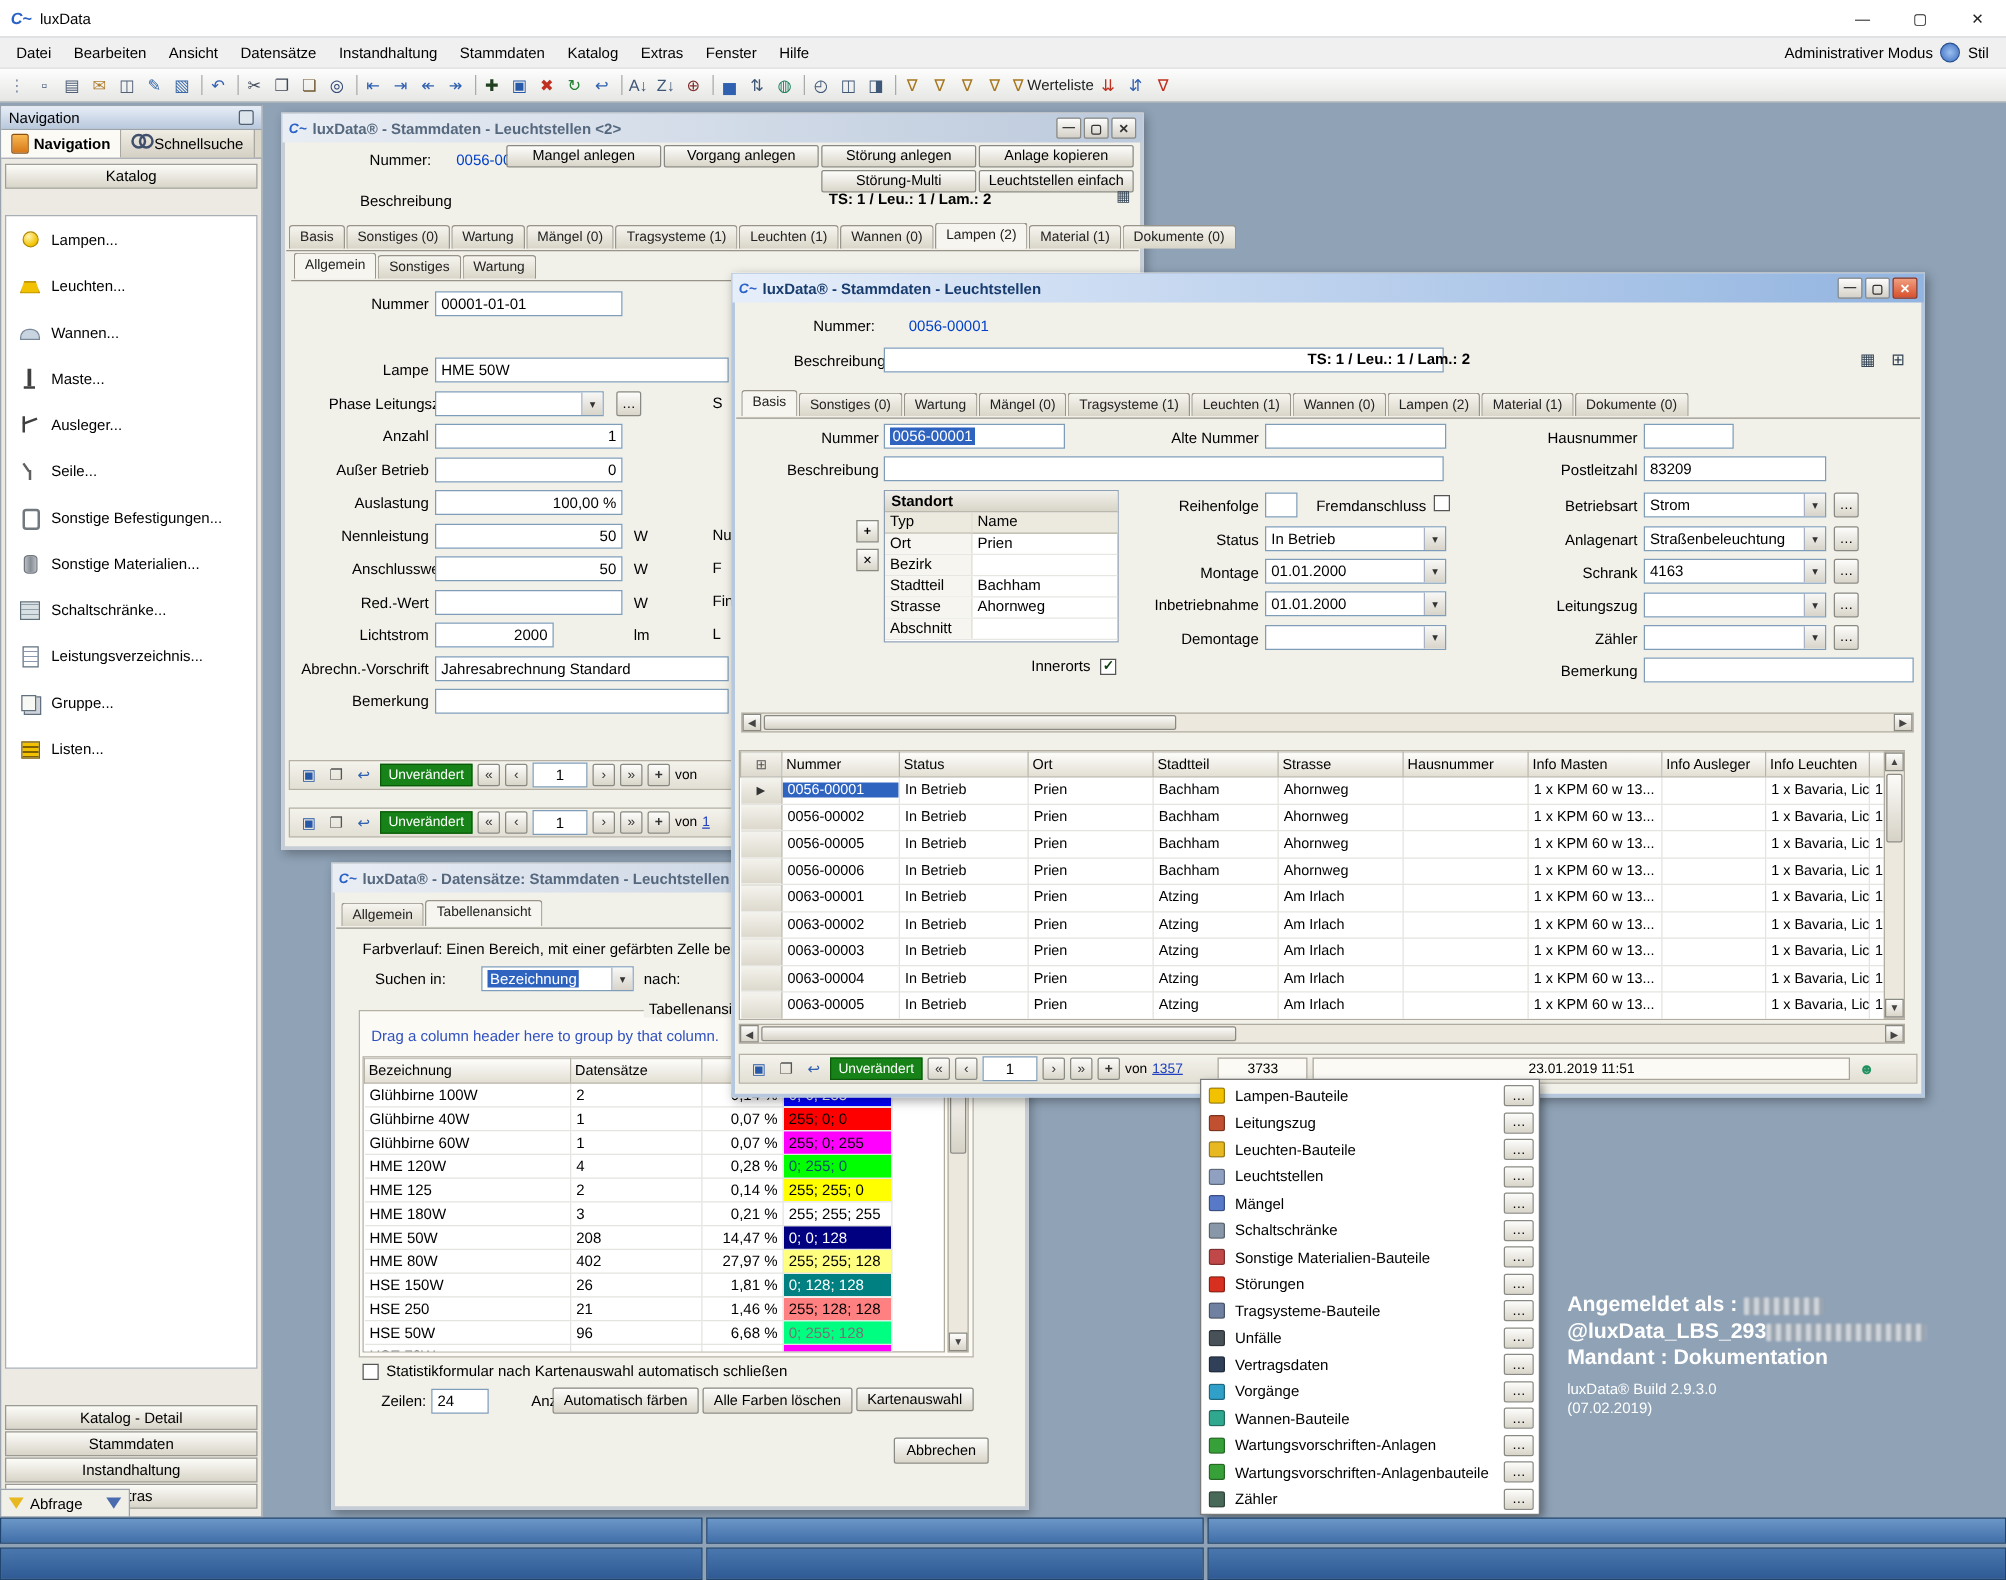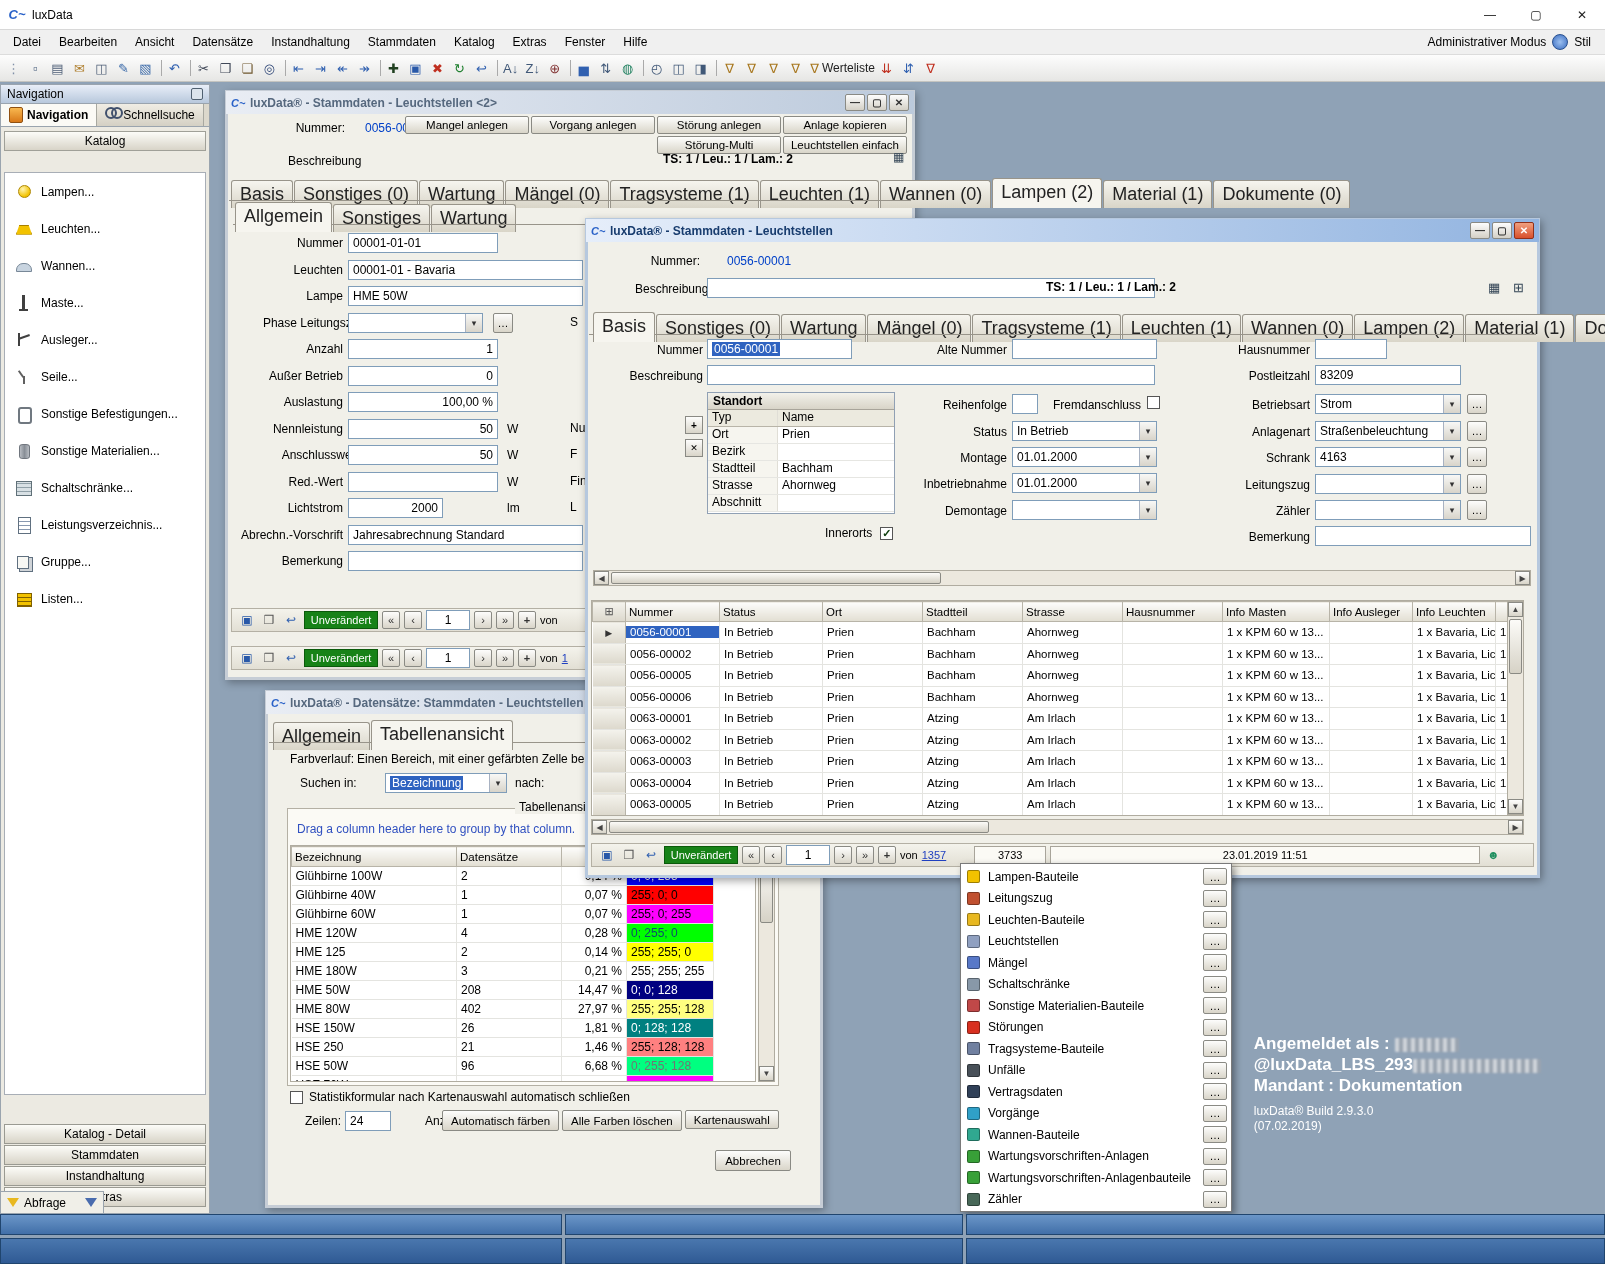--- a/index.html
+++ b/index.html
@@ -96,21 +96,21 @@
   .wlogo { width:14px; height:14px; color:#2a62c8; font-style:italic; font-weight:bold; font-size:11px;
            display:flex; align-items:center; }
   .wlogo::after { content:"C~"; }
   .wbtns { margin-left:auto; display:flex; gap:2px; }
   .wbtn { width:20px; height:17px; font-size:10px; display:flex; align-items:center; justify-content:center;
           background:linear-gradient(#fdfdfd,#d4d0c6); border:1px solid #8a8a84; border-radius:2px; color:#333; }
   .wbtn.close-red { background:linear-gradient(#f0a080,#d8502c); border-color:#90301a; color:#fff; font-weight:bold; }
 
   .tabs { position:absolute; display:flex; align-items:flex-end; }
   .tab { padding:3px 8px; background:linear-gradient(#f6f5ef,#d9d5c8); border:1px solid #98948a; border-bottom:none;
-         border-radius:3px 3px 0 0; margin-right:1px; font-size:18px; white-space:nowrap; color:#222; }
+         border-radius:3px 3px 0 0; margin-right:1px; font-size:11px; white-space:nowrap; color:#222; }
   .tab.active { background:#f6f5ef; position:relative; z-index:2; padding-bottom:5px; }
   .hrule { position:absolute; border-top:1px solid #98948a; }
 
   .btn3d { background:linear-gradient(#fdfdfc,#d9d5c9); border:1px solid #8a8a84; border-radius:2px;
            font-size:11.5px; display:flex; align-items:center; justify-content:center; white-space:nowrap; }
   .fld { position:absolute; background:#fff; border:1px solid #7f9db9; height:20px; padding:1px 4px; font-size:12px;
          display:flex; align-items:center; overflow:hidden; white-space:nowrap; }
   .fld.right { justify-content:flex-end; }
   .fld.drop { padding-right:17px; }
   .fld.drop::after { content:"▾"; position:absolute; right:0; top:0; bottom:0; width:16px;
@@ -556,30 +556,20 @@
     <span class="tab active">Allgemein</span>
       <span class="tab">Sonstiges</span>
       <span class="tab">Wartung</span>
   </div>
   <div class="hrule" style="left:8px;right:8px;top:134px"></div>
 
   <div style="position: absolute; left: 0px; height: 22px; width: 100%; top: 143px;">
       <span class="lbl" style="left:0;top:3px;width:118px">Nummer</span>
       <div class="fld" style="left: 123px; top: 0px; width: 150px;">
         <span>00001-01-01</span>
-      </div>
-      <span class="lbl left" style="left:282px;top:3px"></span>
-
-      <span class="lbl left" style="left:360px;top:3px"></span>
-
-    </div>
-    <div style="position: absolute; left: 0px; height: 22px; width: 100%; top: 170px;">
-      <span class="lbl" style="left:0;top:3px;width:118px">Leuchten</span>
-      <div class="fld" style="left: 123px; top: 0px; width: 235px;">
-        <span>00001-01 - Bavaria</span>
       </div>
       <span class="lbl left" style="left:282px;top:3px"></span>
 
       <span class="lbl left" style="left:360px;top:3px"></span>
 
     </div>
     <div style="position: absolute; left: 0px; height: 22px; width: 100%; top: 196px;">
       <span class="lbl" style="left:0;top:3px;width:118px">Lampe</span>
       <div class="fld" style="left: 123px; top: 0px; width: 235px;">
         <span>HME 50W</span>

